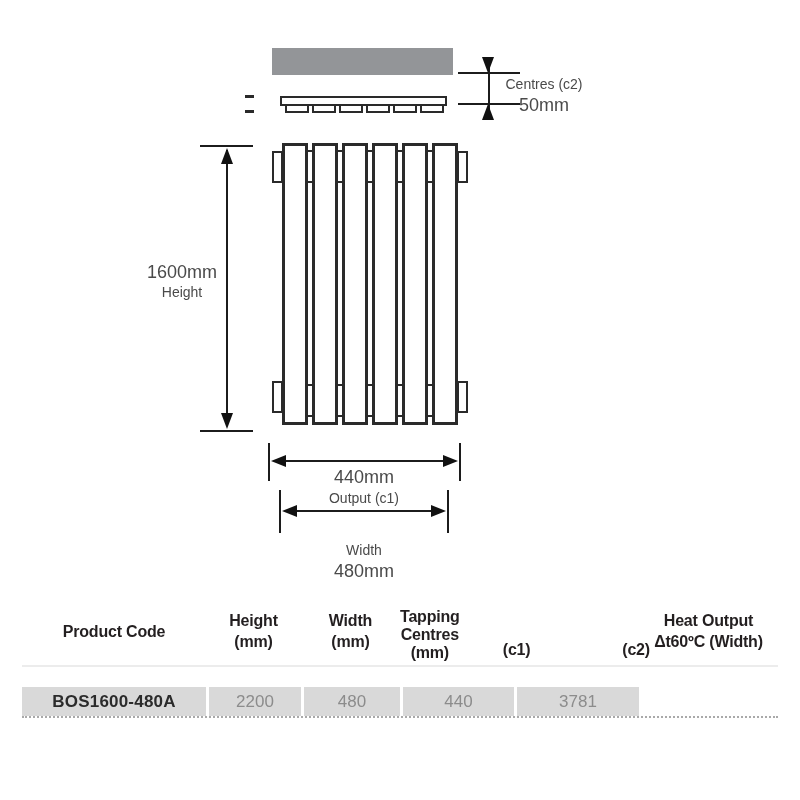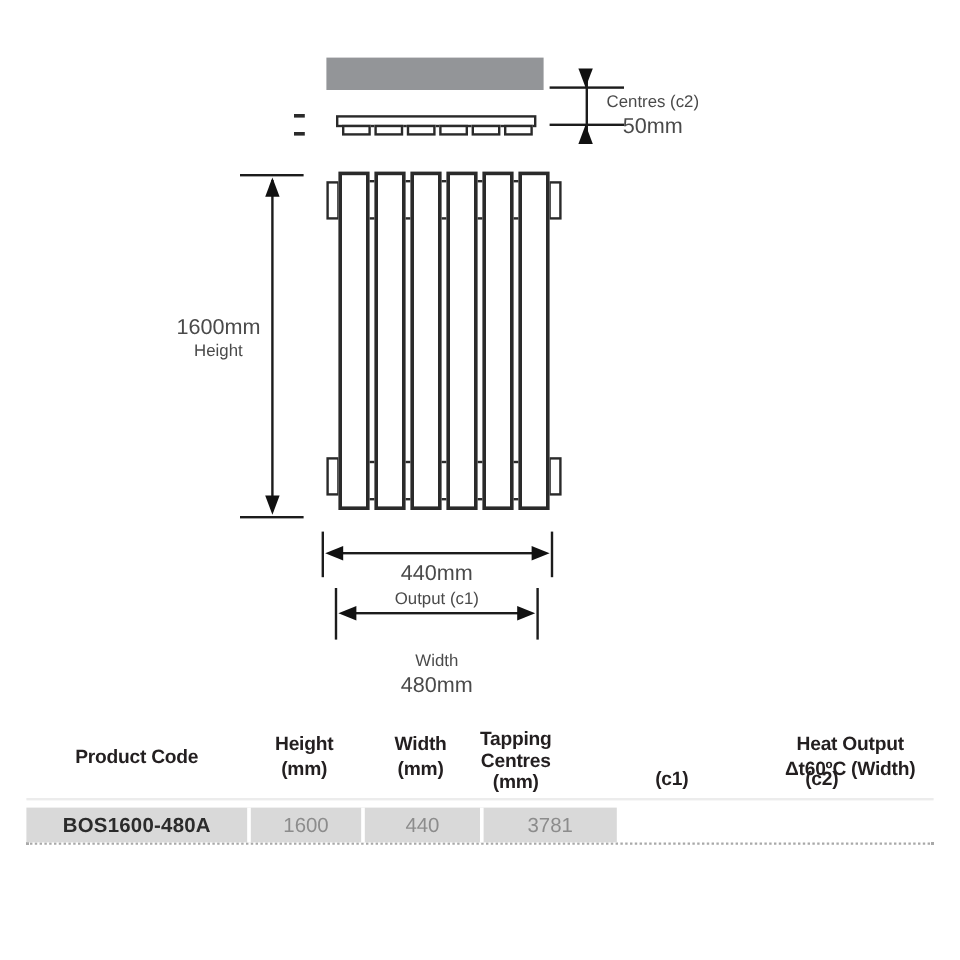--- a/index.html
+++ b/index.html
@@ -50,37 +50,37 @@
     font-size: 16px;
     letter-spacing: -0.2px;
   }
   .th {
     display: flex; align-items: center; justify-content: center;
     text-align: center; white-space: pre-line; line-height: 1.3;
   }
   .th-group-wrap { grid-column: 4 / 6; display: flex; flex-direction: row; }
   .th-group-label { text-align: center; padding-top: 9px; }
   .th-subrow { display: grid; grid-template-columns: 114px 125px; margin-top: auto; padding-bottom: 6px; }
-  .th-sub { text-align: right; }
+  .th-sub { text-align: center; }
 
   .series-band {
     margin-top: 4px;
     height: 29px;
     background: #b5282c;
     color: #ffffff;
     font-weight: bold;
     font-size: 16px;
     line-height: 29px;
     padding-left: 12px;
     letter-spacing: 0.2px;
   }
   .trow {
     display: grid;
     grid-template-columns: 184px 95px 99px 114px 125px 139px;
-    margin-top: 6px;
+    margin-top: 20px;
     height: 31px;
     border-bottom: 2px dotted #a9a9a9;
   }
   .td {
     background: #d9d9d9;
     display: flex; align-items: center; justify-content: center;
     font-size: 17px;
     color: #8c8c8c;
   }
   .td + .td { border-left: 3px solid #ffffff; }
@@ -176,19 +176,20 @@
           <div class="th-sub">(c2)</div>
         </div>
       </div>
       <div class="th">Heat Output
 Δt60ºC (Width)</div>
     </div>
 
 
     <div class="trow">
       <div class="td td-code">BOS1600-480A</div>
-      <div class="td">1600</div>
+      <div class="td">2200</div>
+      <div class="td">480</div>
       <div class="td">440</div>
       <div class="td">3781</div>
     </div>
   </div>
 
 </div>
 
 </body></html>

